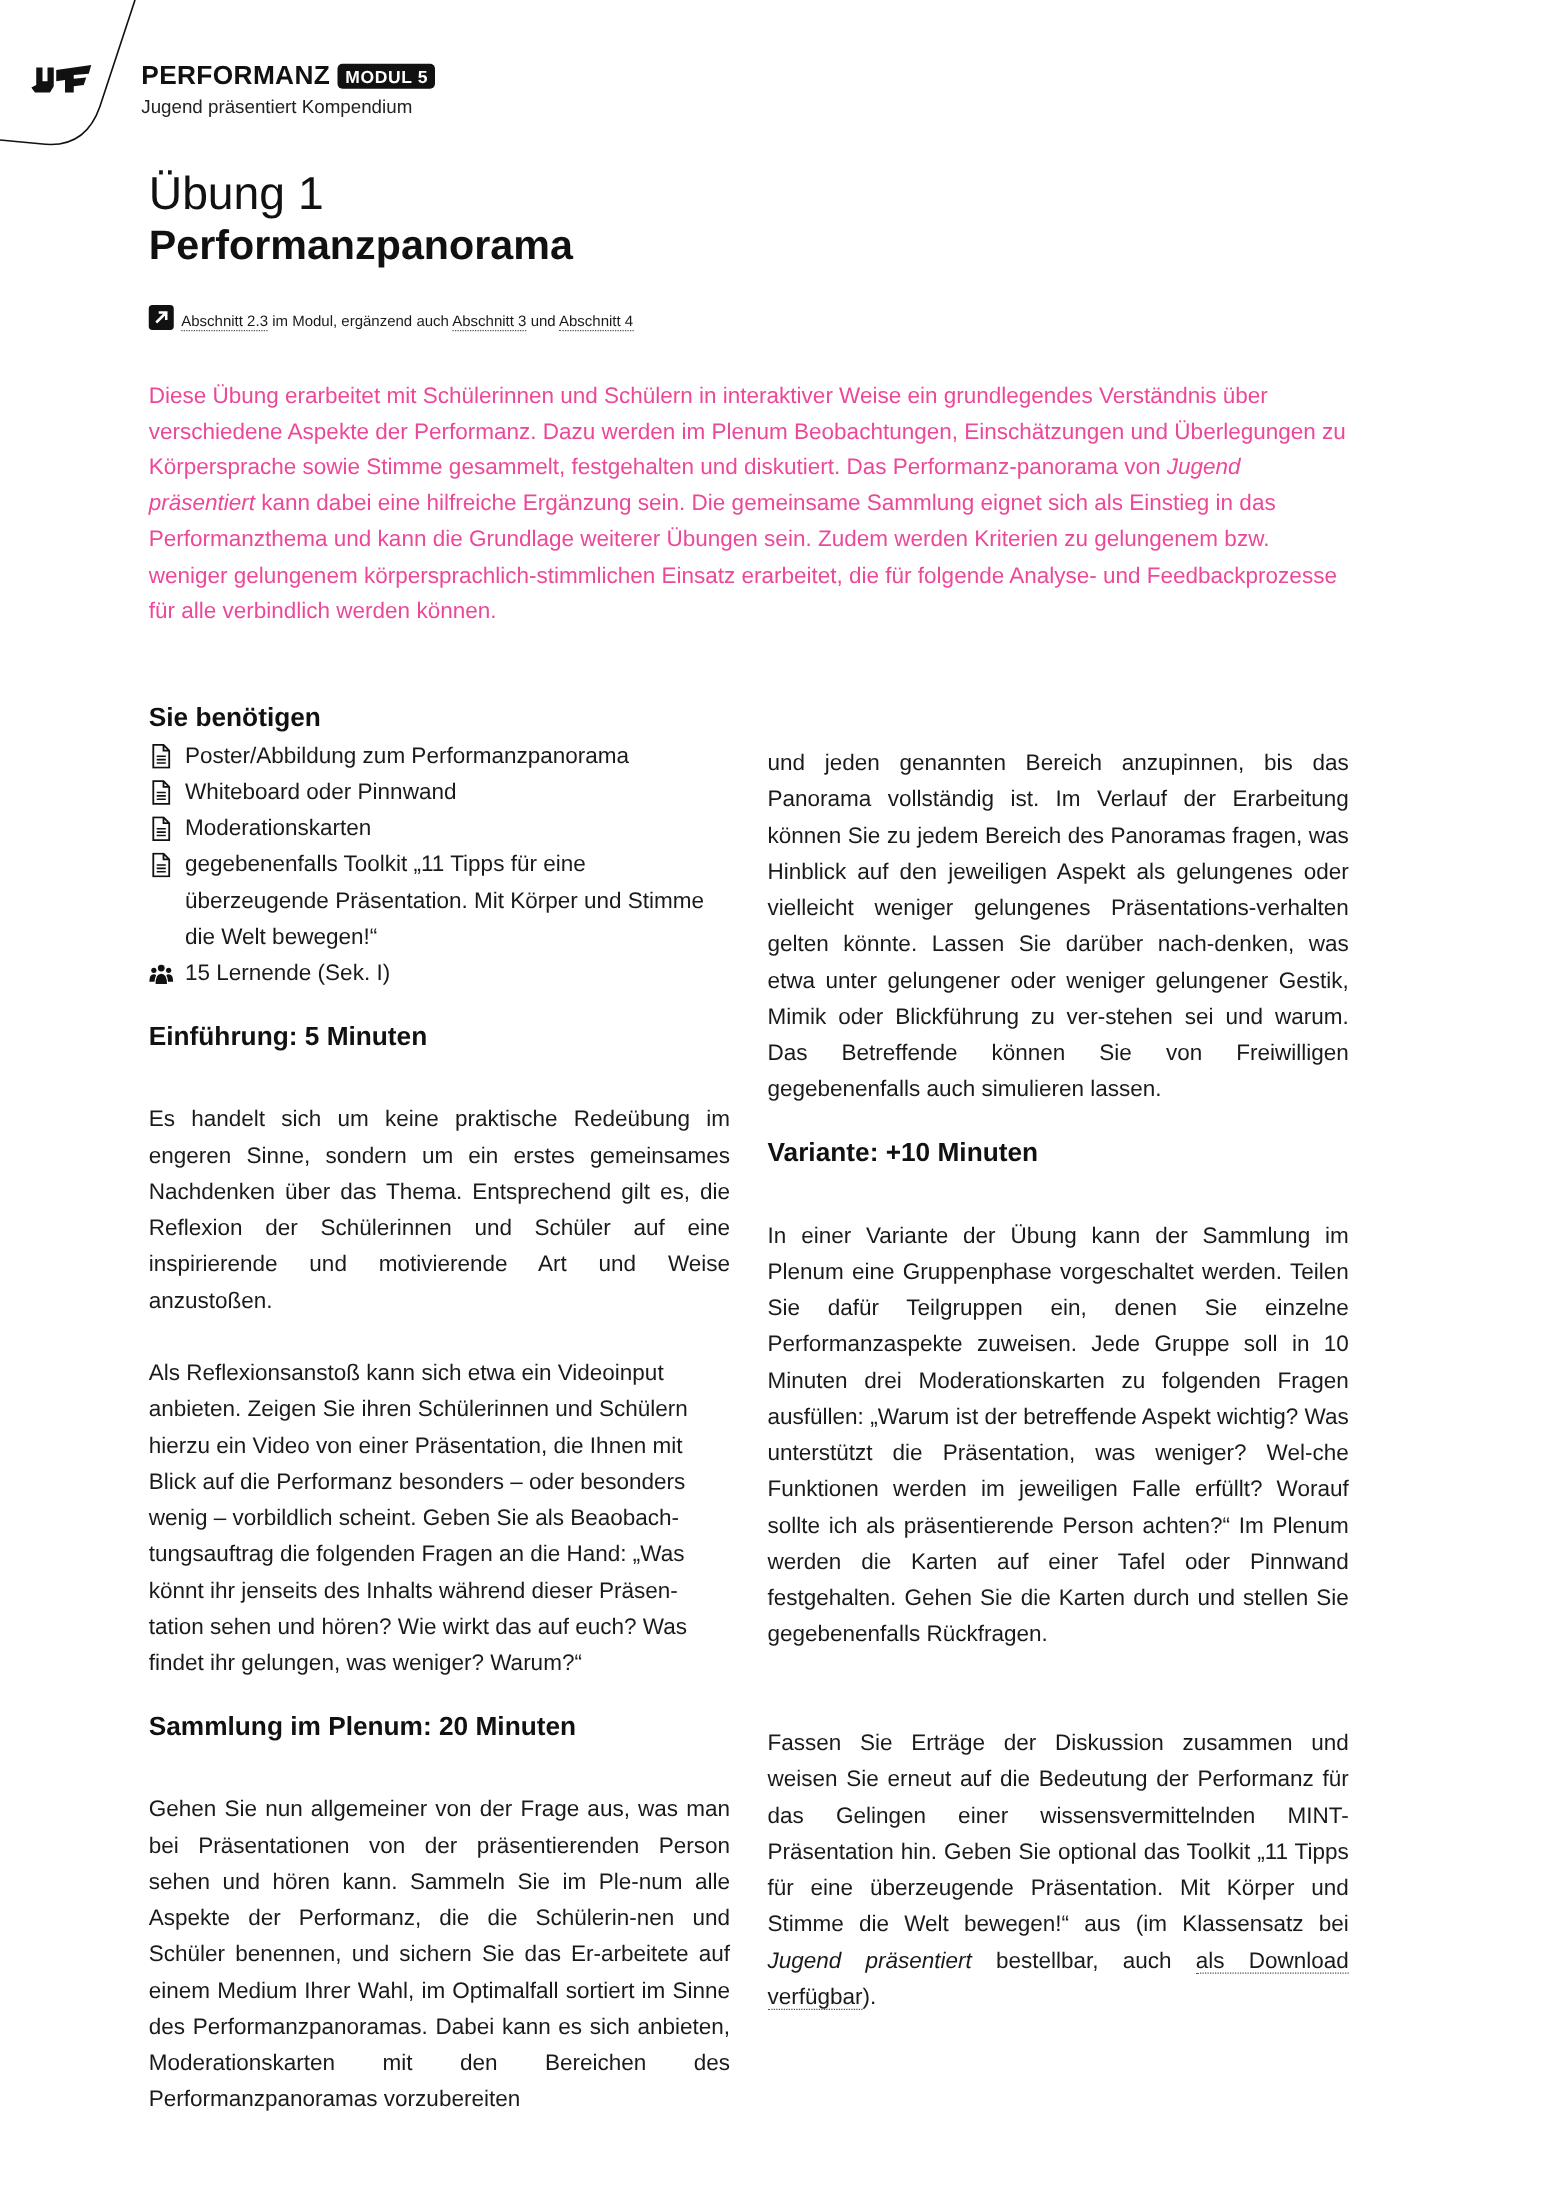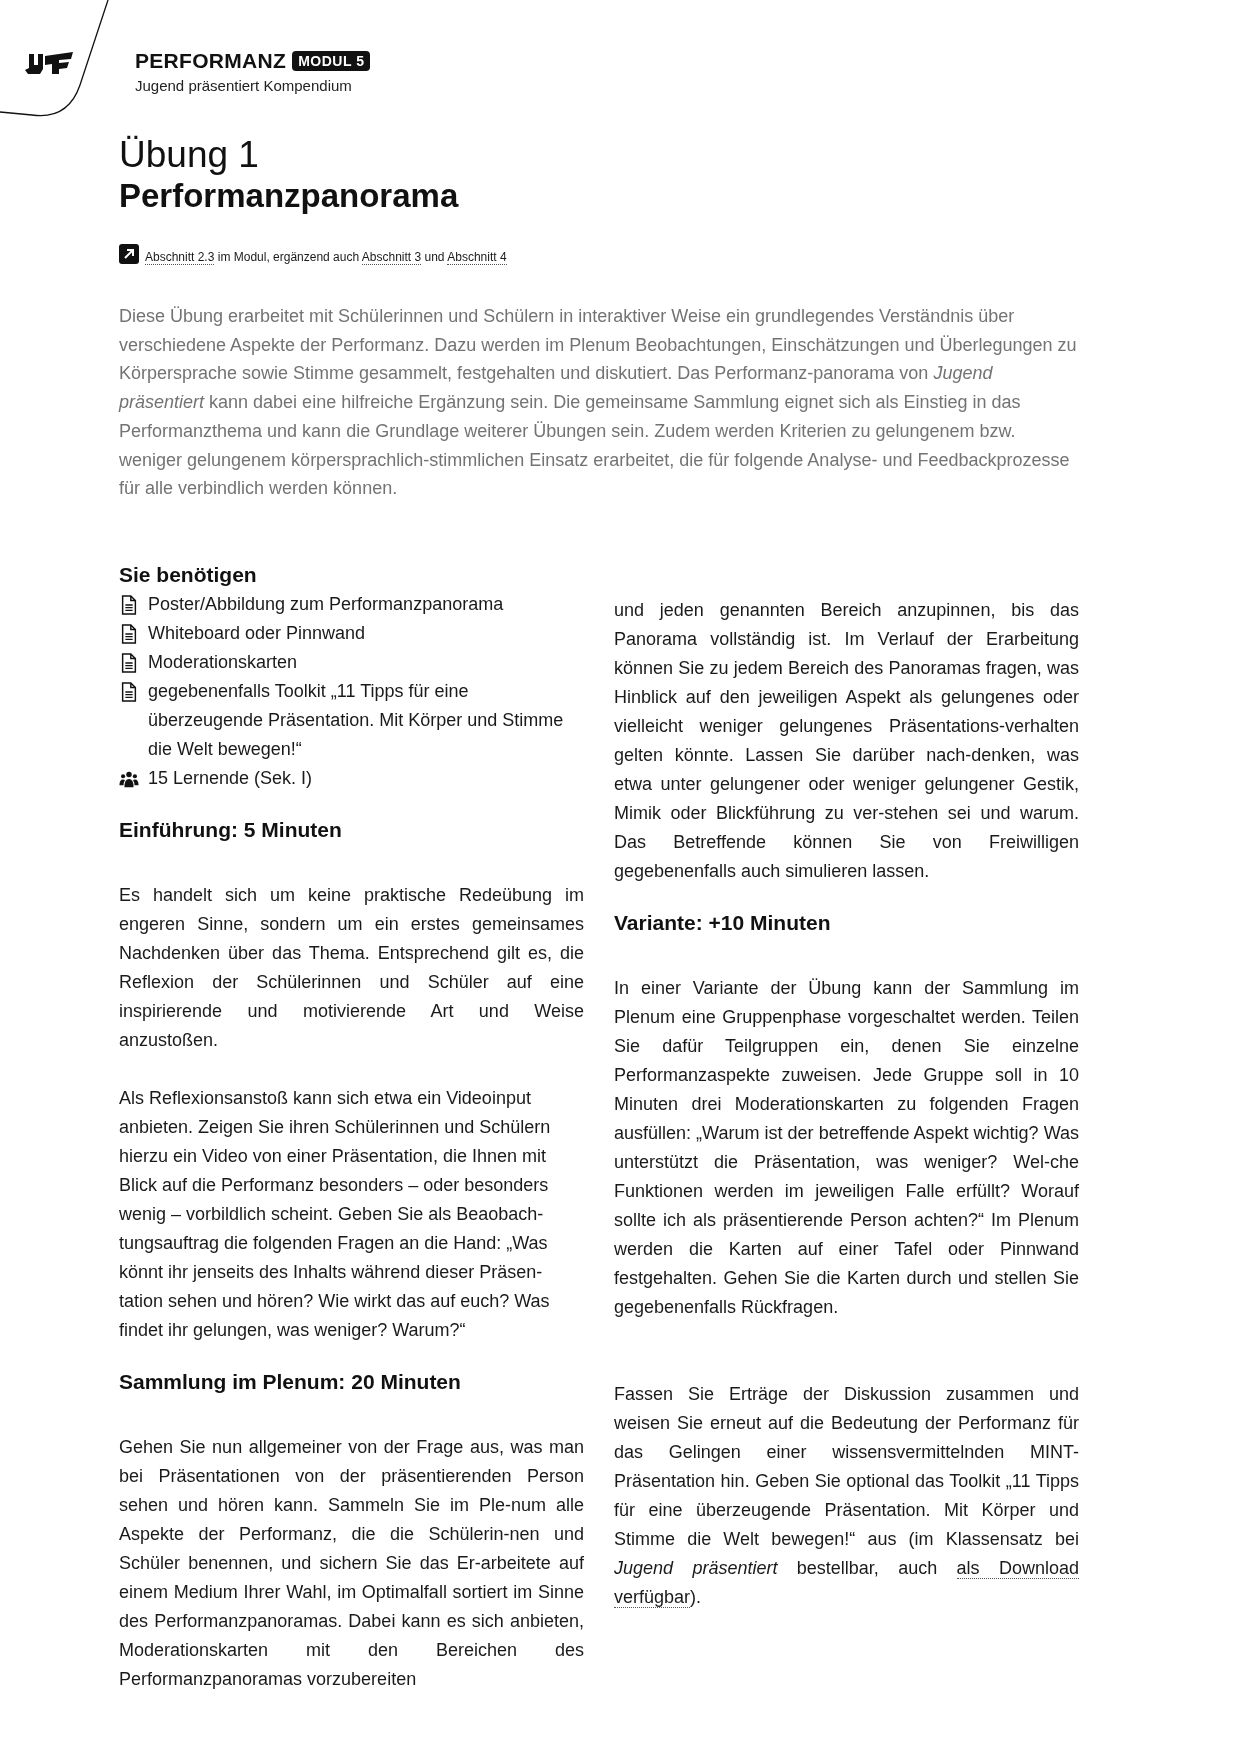--- a/index.html
+++ b/index.html
@@ -1,35 +1,35 @@
 <!DOCTYPE html>
 <html><head>
 <meta charset="utf-8">
 <style>
   html, body { margin: 0; padding: 0; background: #ffffff; }
   body { width: 1241px; height: 1754px; position: relative; overflow: hidden;
          font-family: "Liberation Sans", "DejaVu Sans", sans-serif; color: #1a1a1a; }
   .corner { position: absolute; left: 0; top: 0; width: 130px; height: 135px; }
   .logo { position: absolute; left: 25px; top: 50px; width: 52px; height: 26px; }
-  .header { position: absolute; left: 135px; top: 49px; }
+  .header { position: absolute; left: 113px; top: 49px; }
   .brand-row { display: flex; align-items: center; gap: 6px; }
   .brand { font-weight: bold; font-size: 21px; letter-spacing: 0.3px; color: #111; }
   .badge { background: #111; color: #fff; font-weight: bold; font-size: 14px; padding: 2px 6px;
            border-radius: 4px; letter-spacing: 0.5px; text-align: center; }
   .subtitle { font-size: 15px; color: #222; margin-top: 4px; }
   .title-block { position: absolute; left: 119px; top: 134px; }
   .title-light { font-size: 37px; font-weight: normal; line-height: 42px; color: #111; }
   .title-bold { font-size: 33px; font-weight: bold; line-height: 40px; color: #111; }
   .refline { position: absolute; left: 119px; top: 244px; font-size: 12px; color: #1a1a1a;
              display: flex; align-items: flex-end; gap: 6px; }
   .ref-arrow { width: 20px; height: 20px; background: #111; border-radius: 3px; display: inline-flex;
                align-items: center; justify-content: center; }
   .link { border-bottom: 1px dotted #555; cursor: pointer; }
   .intro { position: absolute; left: 119px; top: 302px; width: 960px; font-size: 18px;
-           line-height: 28.7px; color: #737373; }
+           line-height: 28.7px; color: #ec4899; }
   .col { position: absolute; width: 465px; font-size: 18px; line-height: 29px; color: #1a1a1a; }
   .col-left { left: 119px; top: 560px; }
   .col-right { left: 614px; top: 560px; }
   h3 { margin: 0; font-size: 21px; font-weight: bold; line-height: 30px; color: #111; }
   p { margin: 0; }
   .justify { text-align: justify; margin-top: 36px; }
   .gap { height: 29px; }
   .gap-sm { height: 22px; }
   ul.needs { list-style: none; margin: 0; padding: 0; }
   ul.needs li { display: flex; align-items: flex-start; }

